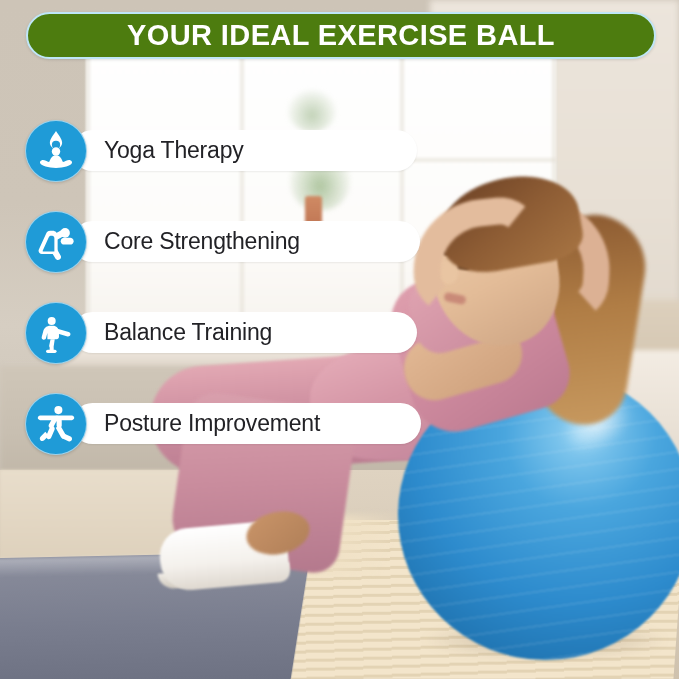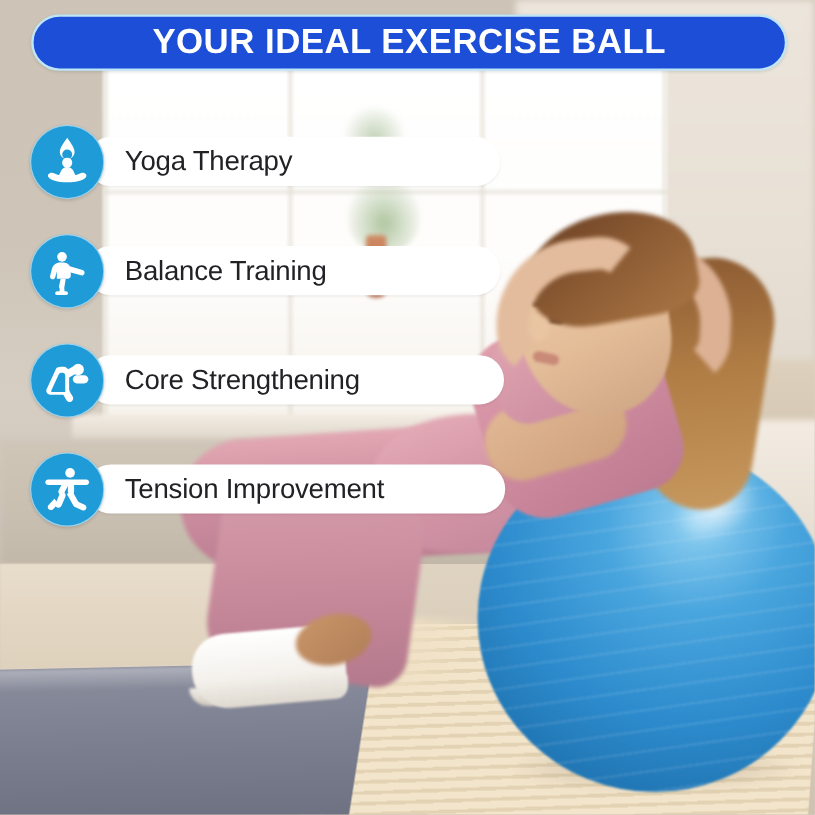--- a/index.html
+++ b/index.html
@@ -280,39 +280,39 @@
     border-radius: 50%;
     background: radial-gradient(ellipse, rgba(90,70,50,.30), rgba(90,70,50,0) 70%);
     filter: blur(5px);
   }
 
   
   .header-banner {
     position: absolute;
     left: 26px; top: 12px;
     width: 630px; height: 47px;
-    background: #1d4ed8;
+    background: #4d7c0f;
     border: 2px solid #bfe6f7;
     border-radius: 24px;
     display: flex; align-items: center; justify-content: center;
     box-shadow: 0 1px 3px rgba(0,0,0,0.12);
   }
   .header-title {
     color: #ffffff;
     font-size: 29px;
     font-weight: bold;
     letter-spacing: 0.4px;
     font-family: "Liberation Sans", sans-serif;
     white-space: nowrap;
   }
 
   
   .feature-list {
     position: absolute;
-    left: 0; top: 96px;
+    left: 0; top: 112px;
     width: 679px;
   }
   .feature-row {
     position: relative;
     height: 91px;
   }
   .feature-pill {
     position: absolute;
     left: 72px;
     top: 18px;
@@ -421,53 +421,53 @@
           <path fill="#fff" d="M24 3c-3.1 4.6-6.4 8.6-6.4 12.3 0 3.6 2.9 6.1 6.4 6.1s6.4-2.5 6.4-6.1C30.4 11.6 27.1 7.6 24 3z"></path>
           <circle fill="#1f9bd7" cx="24" cy="17.5" r="4.3"></circle>
           <circle fill="#fff" cx="24" cy="24.6" r="4.4"></circle>
           <path fill="#fff" d="M24 28.4c-2.6 0-4.6 1.6-5.6 3.8l-2.6 5.4h16.4l-2.6-5.4c-1-2.2-3-3.8-5.6-3.8z"></path>
           <path fill="#fff" d="M9.2 33.6c-1.6.6-2.4 2-1.7 3.3.7 1.4 2.7 2.6 5.6 3.4 3 .9 7 1.4 10.9 1.4s7.9-.5 10.9-1.4c2.9-.8 4.9-2 5.6-3.4.7-1.3-.1-2.7-1.7-3.3-1.3-.5-2.8-.1-4.3.7-2.6 1.4-6.3 2.2-10.5 2.2s-7.9-.8-10.5-2.2c-1.5-.8-3-1.2-4.3-.7z"></path>
         </svg>
       </div>
     </div>
 
     <div class="feature-row">
+      <div class="feature-pill" style="width:348px">
+        <span class="feature-label">Core Strengthening</span>
+      </div>
+      <div class="feature-icon">
+        <svg width="46" height="46" viewBox="0 0 48 48" aria-hidden="true">
+          <circle fill="#fff" cx="33.5" cy="14.5" r="5"></circle>
+          <path fill="#fff" d="M38.8 19.5c2 0 3.6 1.6 3.6 3.6s-1.6 3.6-3.6 3.6h-6.3c-2 0-3.6-1.6-3.6-3.6s1.6-3.6 3.6-3.6h6.3z"></path>
+          <path fill="#fff" d="M29.5 11.8c1.6-.9 3.6-.3 4.5 1.3.9 1.6.3 3.6-1.3 4.5l-7 3.8c-1.6.9-3.6.3-4.5-1.3-.9-1.6-.3-3.6 1.3-4.5l7-3.8z"></path>
+          <path fill="#fff" d="M20.6 12.2c2.8 0 5.1 2.3 5.1 5.1v14.1c0 .9.2 1.8.7 2.6l2.4 4c.9 1.5.4 3.4-1.1 4.3-1.5.9-3.4.4-4.3-1.1l-2.8-4.7H9.2c-1.9 0-3.4-1.5-3.4-3.4 0-.5.1-1 .3-1.4l8-17.4c.9-1.9 2.6-2.1 6.5-2.1z"></path>
+          <path fill="#1f9bd7" d="M19.2 17.4c-1.3 0-2.1.4-2.6 1.5l-6.5 14.2c-.2.4.1.9.6.9h11.6V19.9c0-1.4-1-2.5-2.3-2.5h-.8z"></path>
+        </svg>
+      </div>
+    </div>
+
+    <div class="feature-row">
       <div class="feature-pill" style="width:345px">
         <span class="feature-label">Balance Training</span>
       </div>
       <div class="feature-icon">
         <svg width="46" height="46" viewBox="0 0 48 48" aria-hidden="true">
           <circle fill="#fff" cx="19.5" cy="11.5" r="4.2"></circle>
           <path fill="#fff" d="M18 16.5c-3.6 0-6.4 2.3-7.3 5.6l-1.6 6.1c-.3 1.3.4 2.5 1.7 2.8 1.3.3 2.5-.4 2.8-1.7l1.4-5.3v6.5h9.6c1.4 0 2.5-1.1 2.5-2.5v-5.2c0-3.5-2.8-6.3-6.3-6.3H18z"></path>
           <path fill="#fff" d="M25.5 19.5l11.8 3.4c1.3.4 2.1 1.7 1.7 3-.4 1.3-1.7 2.1-3 1.7l-10.5-3v-5.1z"></path>
           <path fill="#fff" d="M18.3 30.5h4.4l-1.1 7.3c-.2 1.3-1.4 2.2-2.7 2-1.3-.2-2.2-1.4-2-2.7l1.4-6.6z"></path>
           <rect fill="#fff" x="17.4" y="37.5" width="4.2" height="6.2" rx="2"></rect>
           <rect fill="#fff" x="13.6" y="41.4" width="11" height="3.4" rx="1.7"></rect>
         </svg>
       </div>
     </div>
 
     <div class="feature-row">
-      <div class="feature-pill" style="width:348px">
-        <span class="feature-label">Core Strengthening</span>
-      </div>
-      <div class="feature-icon">
-        <svg width="46" height="46" viewBox="0 0 48 48" aria-hidden="true">
-          <circle fill="#fff" cx="33.5" cy="14.5" r="5"></circle>
-          <path fill="#fff" d="M38.8 19.5c2 0 3.6 1.6 3.6 3.6s-1.6 3.6-3.6 3.6h-6.3c-2 0-3.6-1.6-3.6-3.6s1.6-3.6 3.6-3.6h6.3z"></path>
-          <path fill="#fff" d="M29.5 11.8c1.6-.9 3.6-.3 4.5 1.3.9 1.6.3 3.6-1.3 4.5l-7 3.8c-1.6.9-3.6.3-4.5-1.3-.9-1.6-.3-3.6 1.3-4.5l7-3.8z"></path>
-          <path fill="#fff" d="M20.6 12.2c2.8 0 5.1 2.3 5.1 5.1v14.1c0 .9.2 1.8.7 2.6l2.4 4c.9 1.5.4 3.4-1.1 4.3-1.5.9-3.4.4-4.3-1.1l-2.8-4.7H9.2c-1.9 0-3.4-1.5-3.4-3.4 0-.5.1-1 .3-1.4l8-17.4c.9-1.9 2.6-2.1 6.5-2.1z"></path>
-          <path fill="#1f9bd7" d="M19.2 17.4c-1.3 0-2.1.4-2.6 1.5l-6.5 14.2c-.2.4.1.9.6.9h11.6V19.9c0-1.4-1-2.5-2.3-2.5h-.8z"></path>
-        </svg>
-      </div>
-    </div>
-
-    <div class="feature-row">
       <div class="feature-pill" style="width:349px">
-        <span class="feature-label">Tension Improvement</span>
+        <span class="feature-label">Posture Improvement</span>
       </div>
       <div class="feature-icon">
         <svg width="46" height="46" viewBox="0 0 48 48" aria-hidden="true">
           <circle fill="#fff" cx="26.5" cy="9.5" r="4.2"></circle>
           <path fill="#fff" d="M5 17.6c0-1.3 1.1-2.4 2.4-2.4h33.2c1.3 0 2.4 1.1 2.4 2.4s-1.1 2.4-2.4 2.4H7.4C6.1 20 5 18.9 5 17.6z"></path>
           <path fill="#fff" d="M24.7 15.4c2.9 0 5.3 2.4 5.3 5.3v4.9c0 1.5-1.2 2.7-2.7 2.7-1.5 0-2.7-1.2-2.7-2.7v-4.8l-3.3 6.3c-.7 1.3-2.3 1.8-3.6 1.1-1.3-.7-1.8-2.3-1.1-3.6l3.8-7.2c.9-1.2 2.4-2 3.9-2h.4z"></path>
           <path fill="#fff" d="M28.4 25.2l5.5 9.8c.7 1.3.3 3-1 3.7-1.3.7-3 .3-3.7-1l-5.5-9.8 4.7-2.7z"></path>
           <path fill="#fff" d="M33.4 34.5l5.8 2.6c1.3.6 1.9 2.2 1.3 3.5-.6 1.3-2.2 1.9-3.5 1.3l-6.8-3 3.2-4.4z"></path>
           <path fill="#fff" d="M21 26.3c1.4.6 2.1 2.2 1.5 3.6l-3.5 8.2c-.6 1.4-2.2 2.1-3.6 1.5-1.4-.6-2.1-2.2-1.5-3.6l3.5-8.2c.6-1.4 2.2-2.1 3.6-1.5z"></path>
           <path fill="#fff" d="M16.3 36.2l-4.6 4.8c-1 1-2.7 1.1-3.8.1-1.1-1-1.1-2.7-.1-3.8l5.1-5.3 3.4 4.2z"></path>

